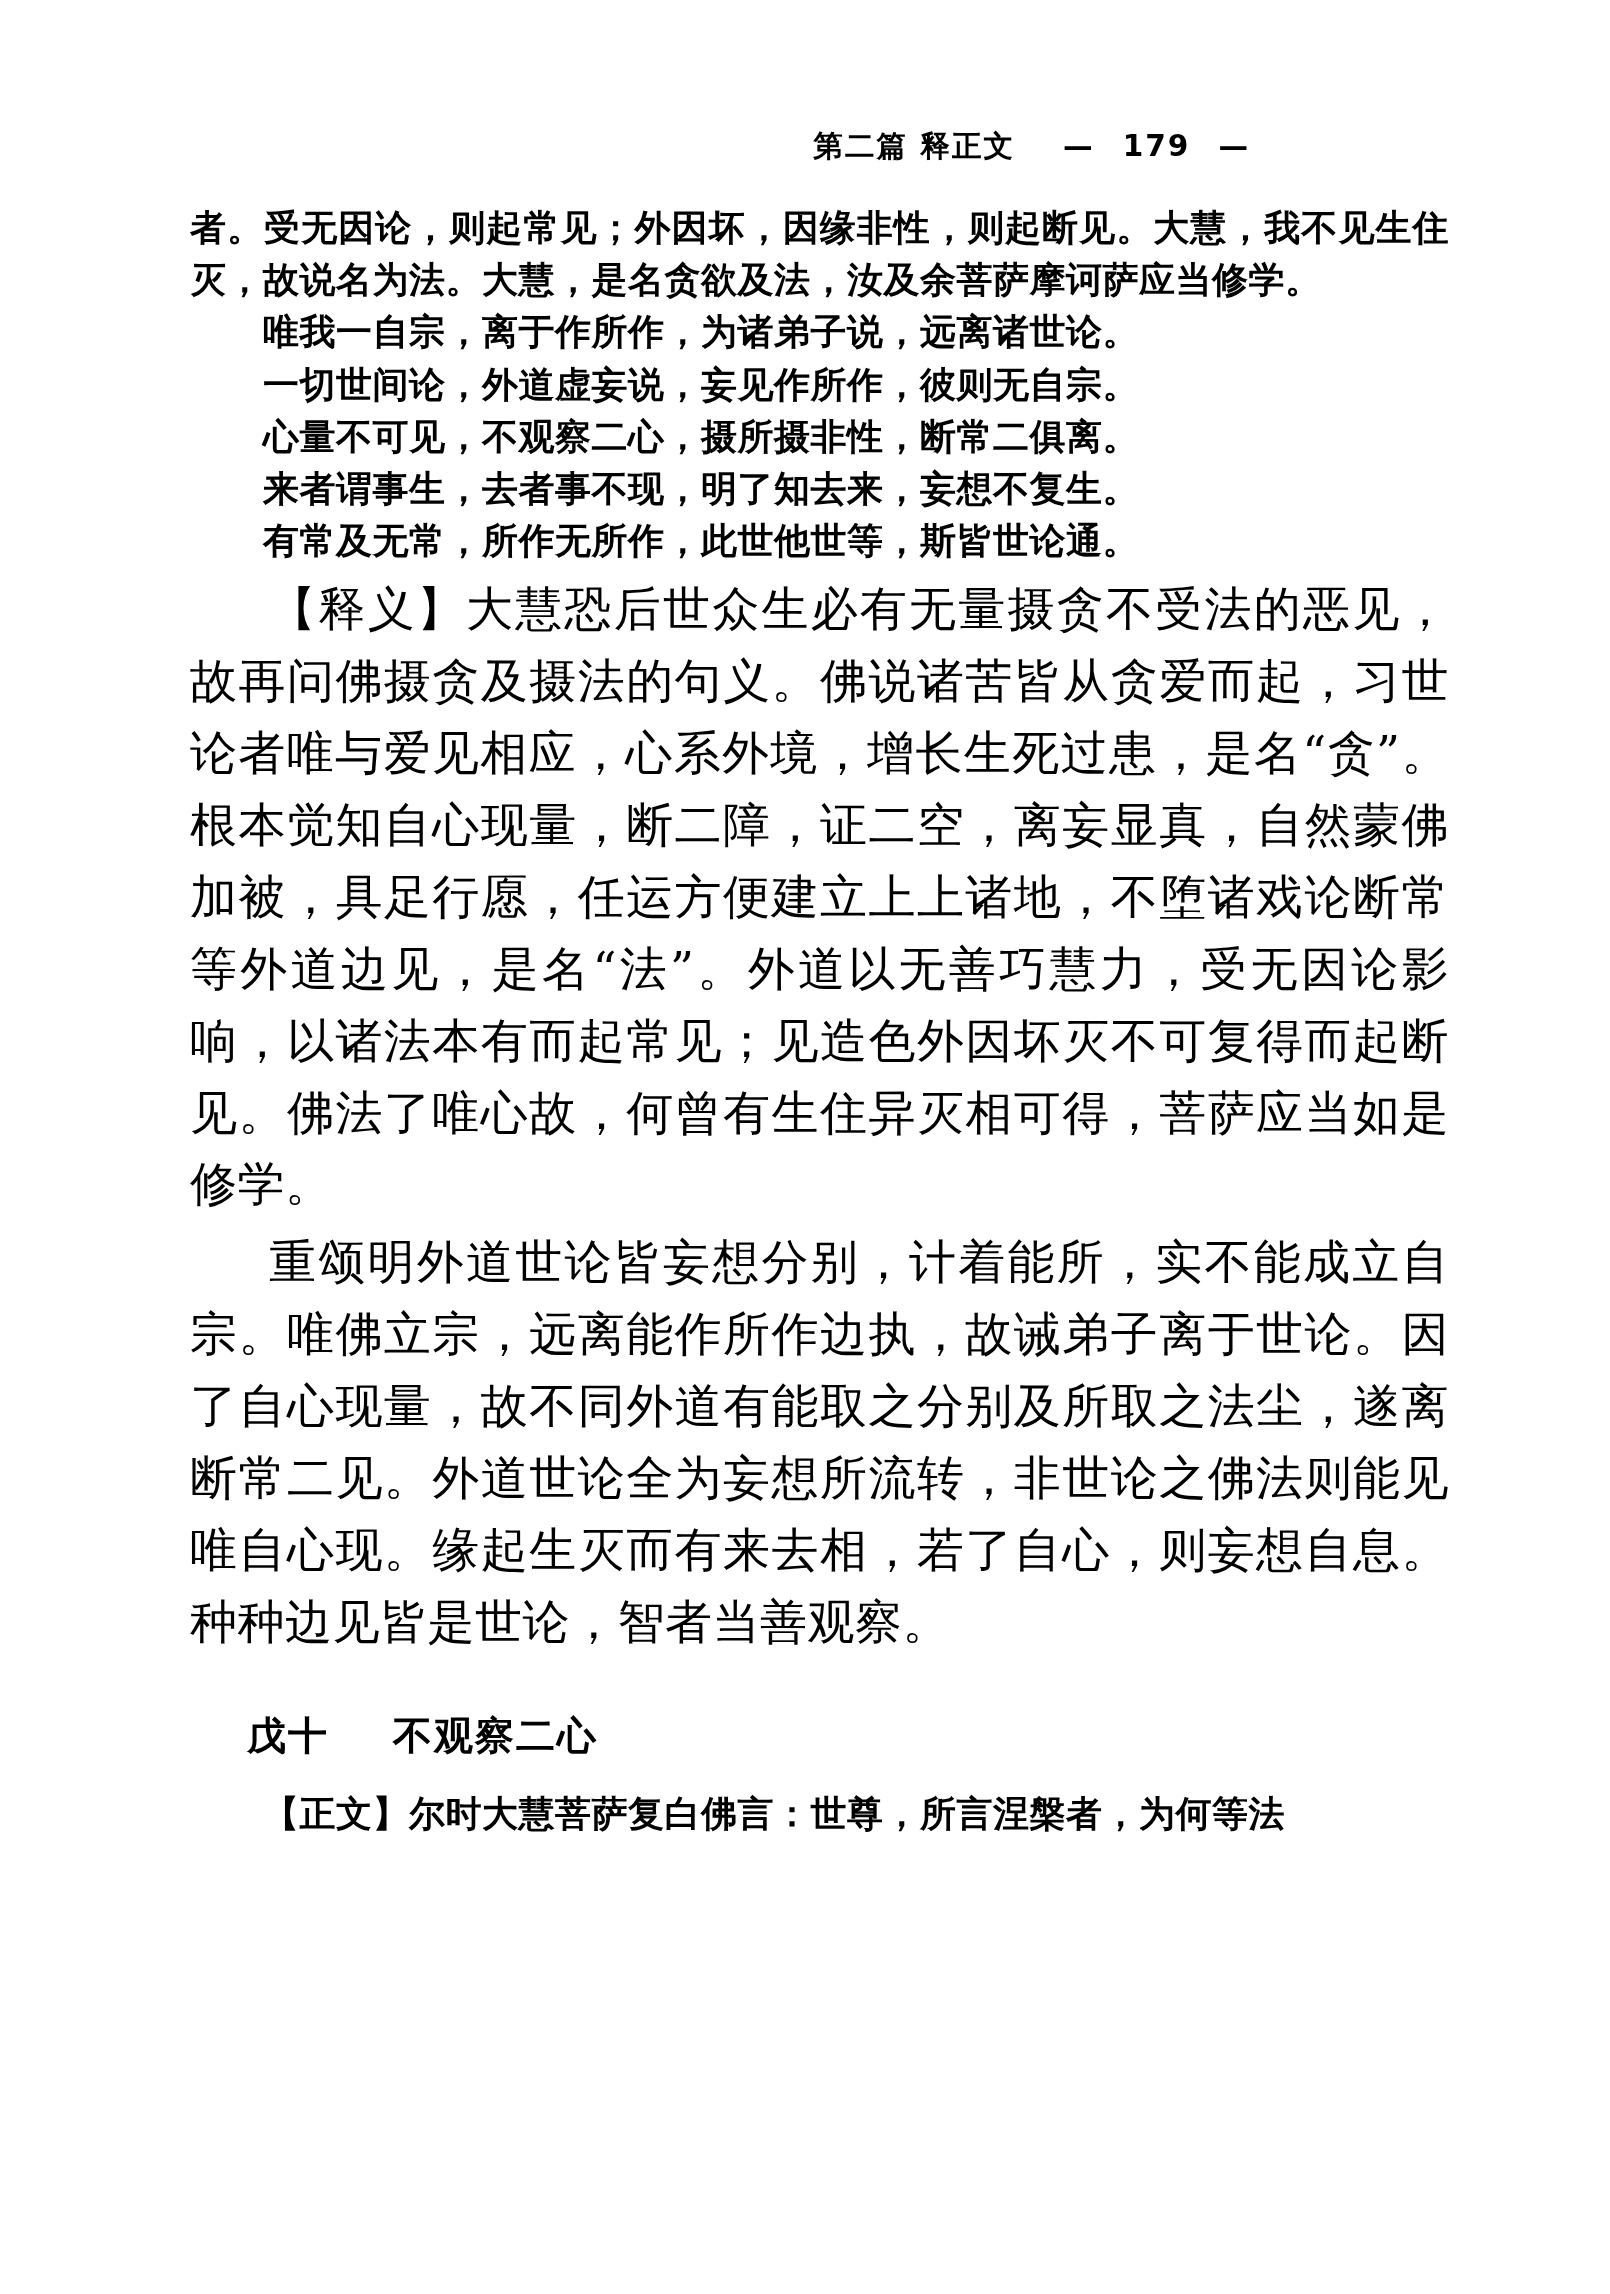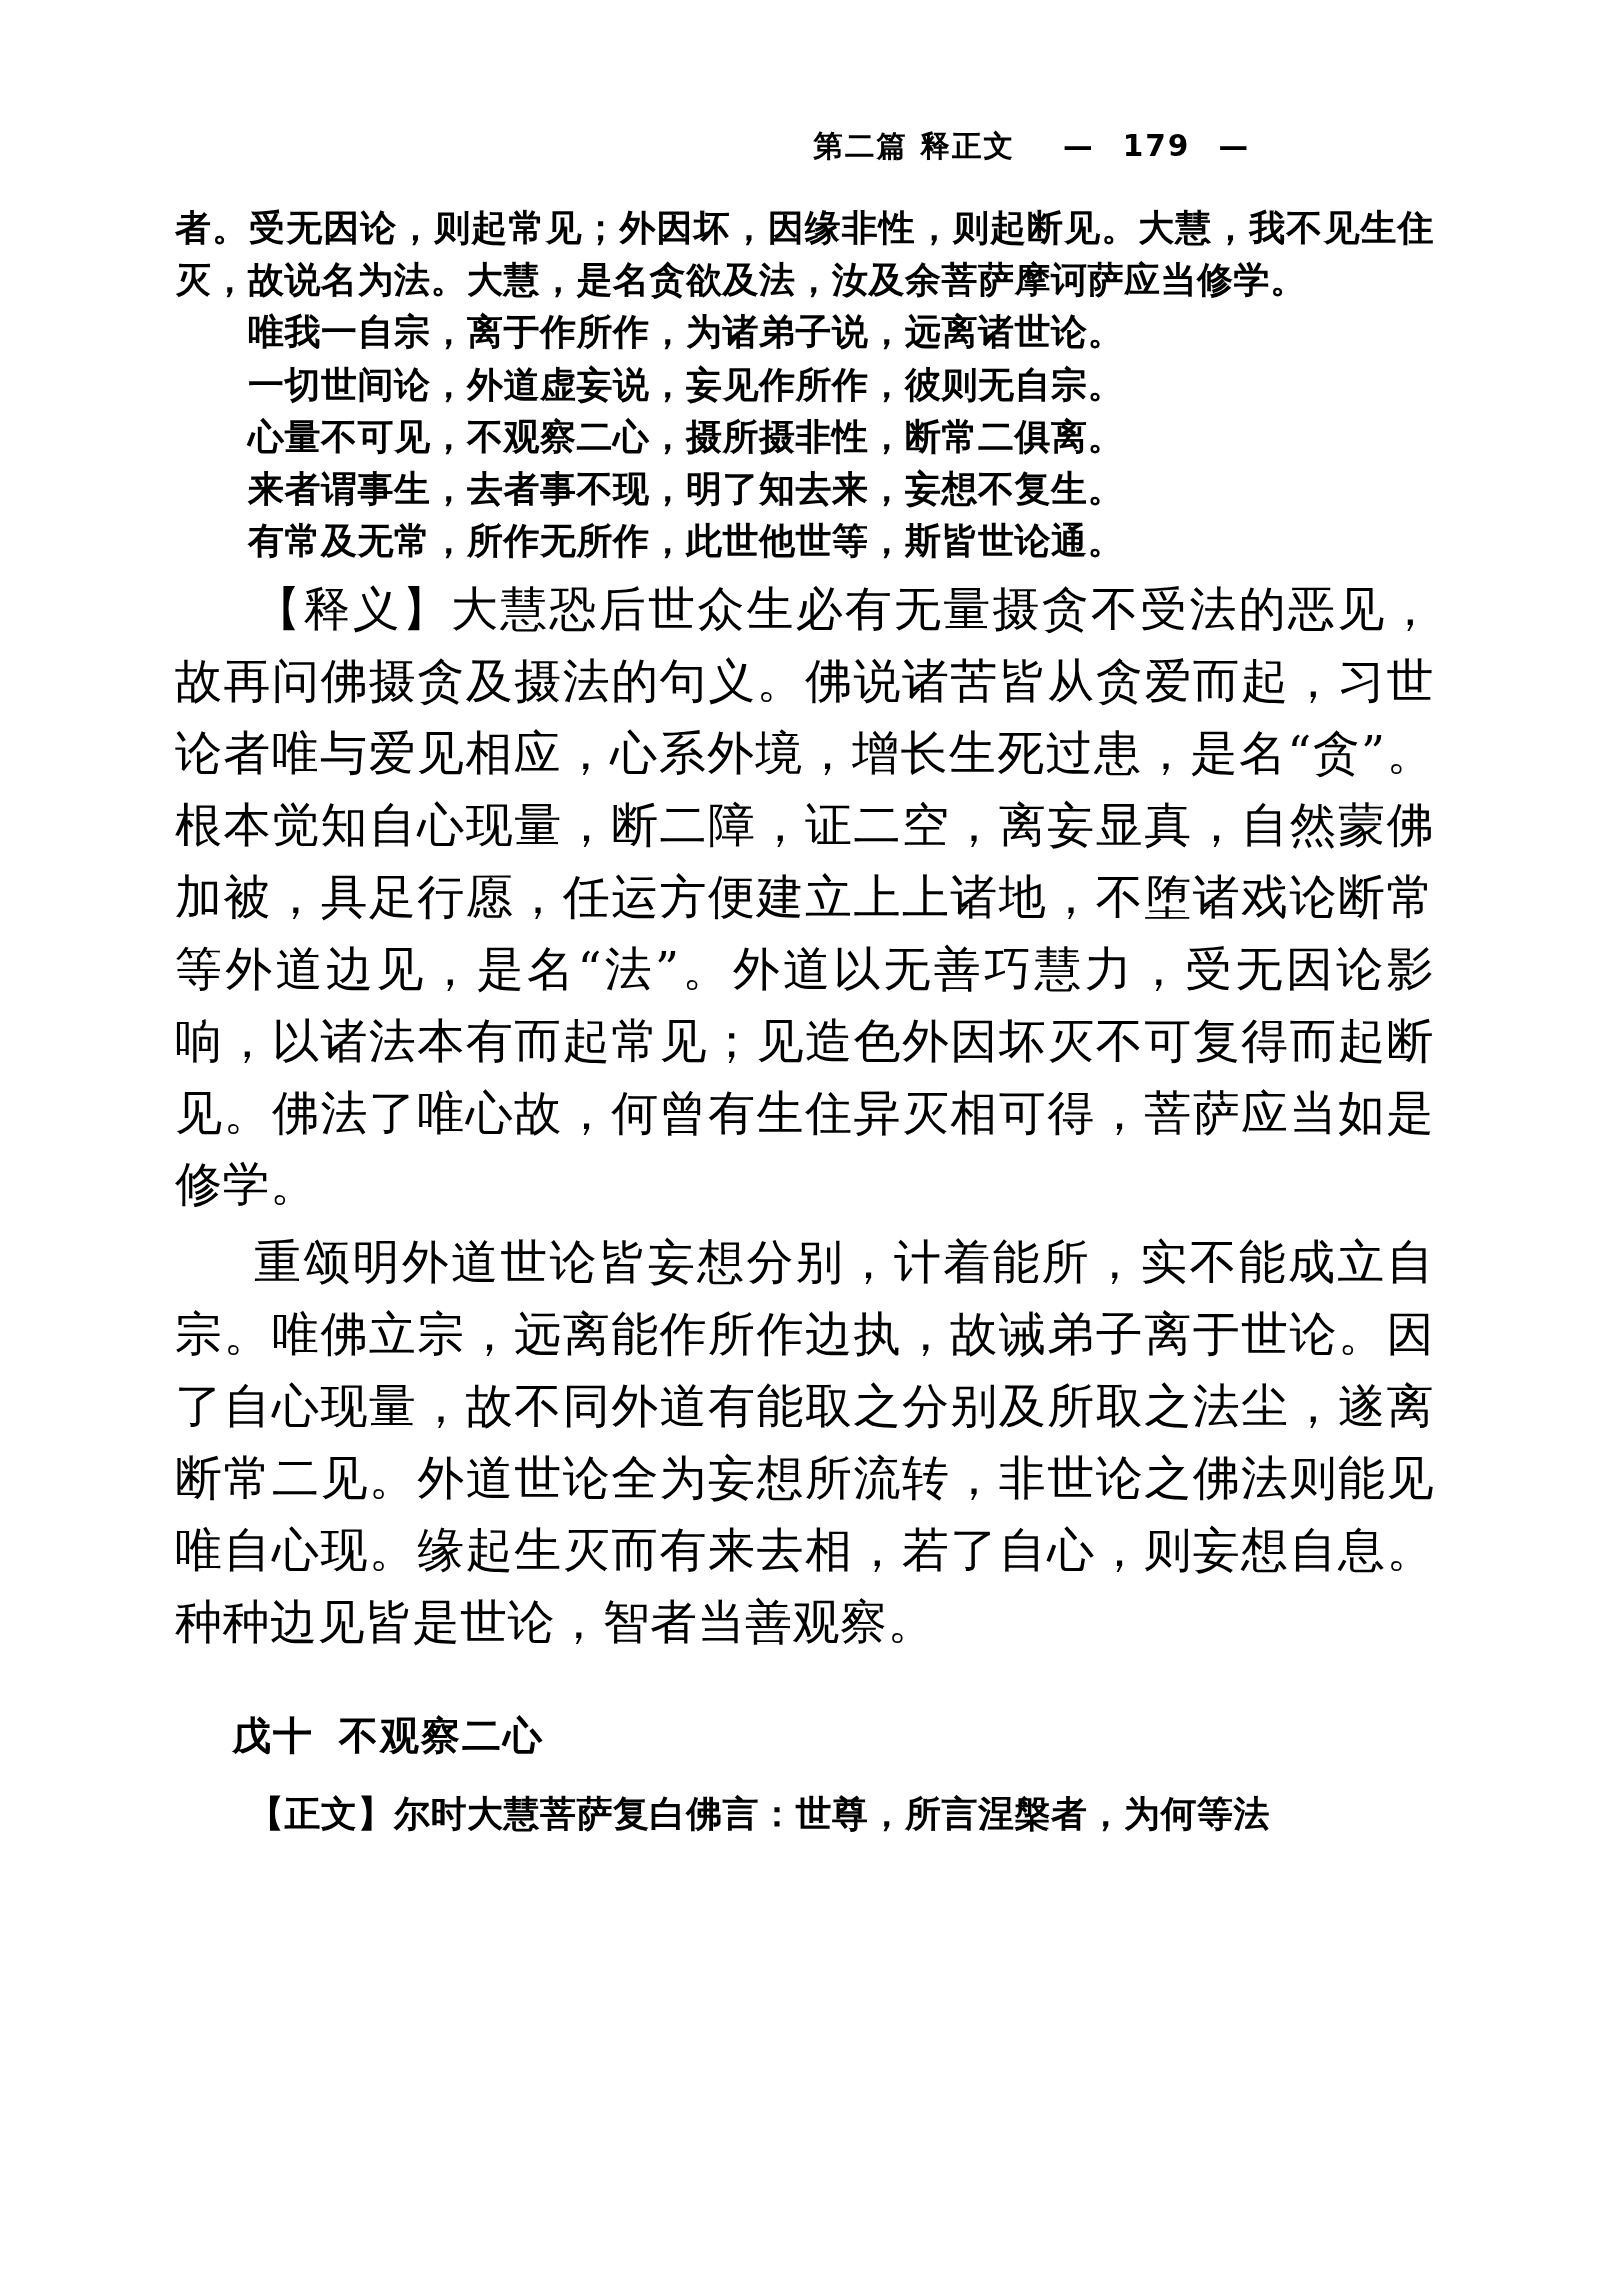--- a/index.html
+++ b/index.html
@@ -38,21 +38,21 @@
     color: #000;
   }
   .header .hdr-title { margin-right: 25.6px; }
   .header .hdr-dash  { margin: 0 9.9px; }
   .header .hdr-page  { margin: 0 5.9px; }
 
   
   .content {
     position: absolute;
     top: 202px;
-    left: 175px;
+    left: 190px;
     width: 1259px;
   }
 
   
   p.sutra {
     font-family: "DejaVu Sans", "Liberation Sans", sans-serif;
     font-weight: bold;
     font-size: 36px;
     line-height: 1.45;
     margin: 0;
@@ -78,21 +78,21 @@
 
   
   h2.section-heading {
     font-family: "DejaVu Sans", "Liberation Sans", sans-serif;
     font-weight: bold;
     font-size: 39px;
     margin: 0;
     padding-left: 57px;
     letter-spacing: 2px;
   }
-  h2.section-heading .num { margin-right: 25px; }
+  h2.section-heading .num { margin-right: 64px; }
 </style>
 </head>
 <body>
 
 <div class="page">
 
   <div class="header">
     <span class="hdr-title">第二篇 释正文</span>
     <span class="hdr-dash">—</span>
     <span class="hdr-page">179</span>

